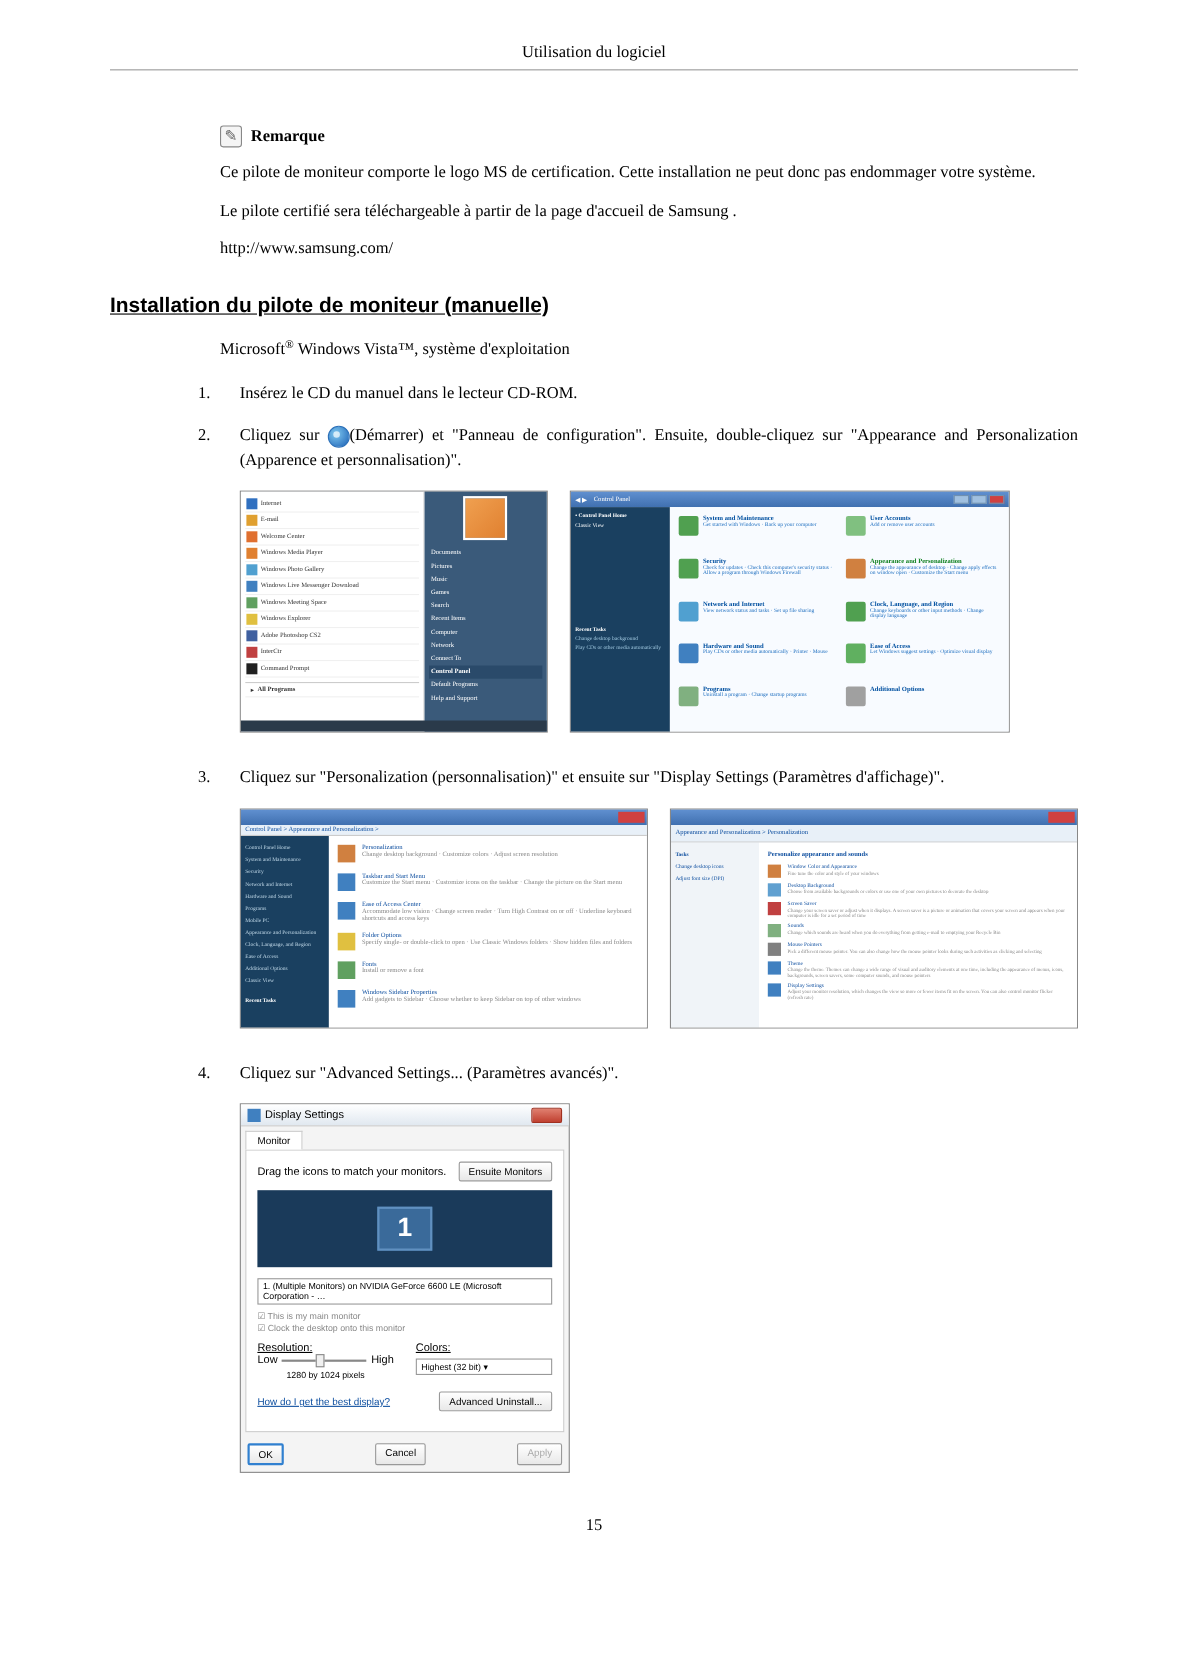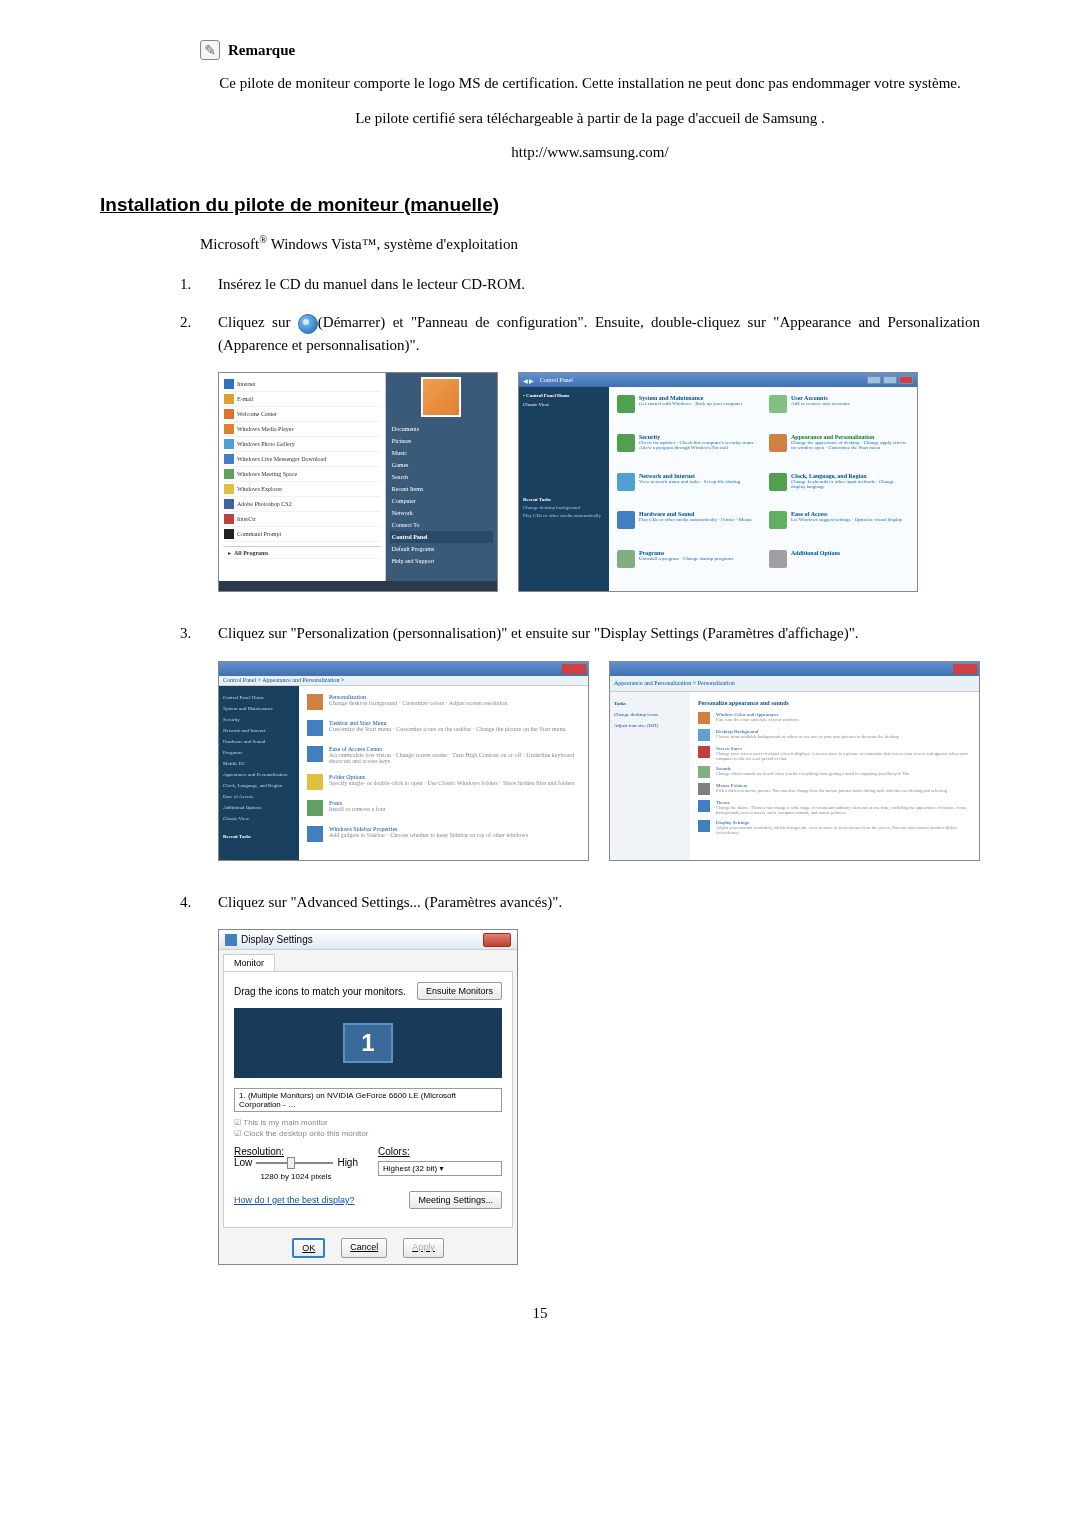--- a/index.html
+++ b/index.html
@@ -47,21 +47,20 @@
       background: #f5f5f5;
     }
     .note-title {
       font-weight: bold;
       font-size: 15px;
     }
     .note-text {
       font-size: 15px;
       line-height: 1.5;
       margin-bottom: 12px;
-      text-align: center;
     }
     .section-title {
       font-family: Arial, sans-serif;
       font-size: 19px;
       font-weight: bold;
       margin-bottom: 18px;
       margin-top: 10px;
       text-decoration: underline;
     }
     .subtitle {
@@ -430,38 +429,38 @@
       background: #fff;
       margin-top: 4px;
     }
     .ds-link {
       color: #1050a0;
       text-decoration: underline;
       font-size: 9px;
     }
     .ds-footer {
       display: flex;
-      justify-content: center;
+      justify-content: space-between;
       gap: 16px;
       padding: 6px;
-      text-decoration: underline;
     }
     .page-num {
       text-align: center;
       font-size: 15px;
       margin-top: 30px;
     }
     sup {
       font-size: 0.7em;
     }
   </style>
 </head>
 <body>
 
 <div class="page">
+  <div class="header">Utilisation du logiciel</div>
 
   <div class="note-block">
     <div class="note-header">
       <span class="note-icon">✎</span>
       <span class="note-title">Remarque</span>
     </div>
     <p class="note-text">Ce pilote de moniteur comporte le logo MS de certification. Cette installation ne peut donc pas endommager votre système.</p>
     <p class="note-text">Le pilote certifié sera téléchargeable à partir de la page d'accueil de Samsung .</p>
     <p class="note-text">http://www.samsung.com/</p>
   </div>
@@ -832,21 +831,21 @@
           </div>
           <div style="text-align:center;font-size:8px;margin-top:4px">1280 by 1024 pixels</div>
         </div>
         <div class="ds-col">
           <div style="text-decoration:underline">Colors:</div>
           <div class="ds-select"><span>Highest (32 bit)</span> ▾</div>
         </div>
       </div>
       <div class="ds-row" style="margin-top:10px">
         <span class="ds-link">How do I get the best display?</span>
-        <span class="ds-button">Meeting Settings...</span>
+        <span class="ds-button">Advanced Uninstall...</span>
       </div>
     </div>
     <div class="ds-footer">
       <span class="ds-button" style="border:2px solid #3080d0">OK</span>
       <span class="ds-button">Cancel</span>
       <span class="ds-button" style="color:#aaa">Apply</span>
     </div>
   </div>
 
   <div class="page-num">15</div>

